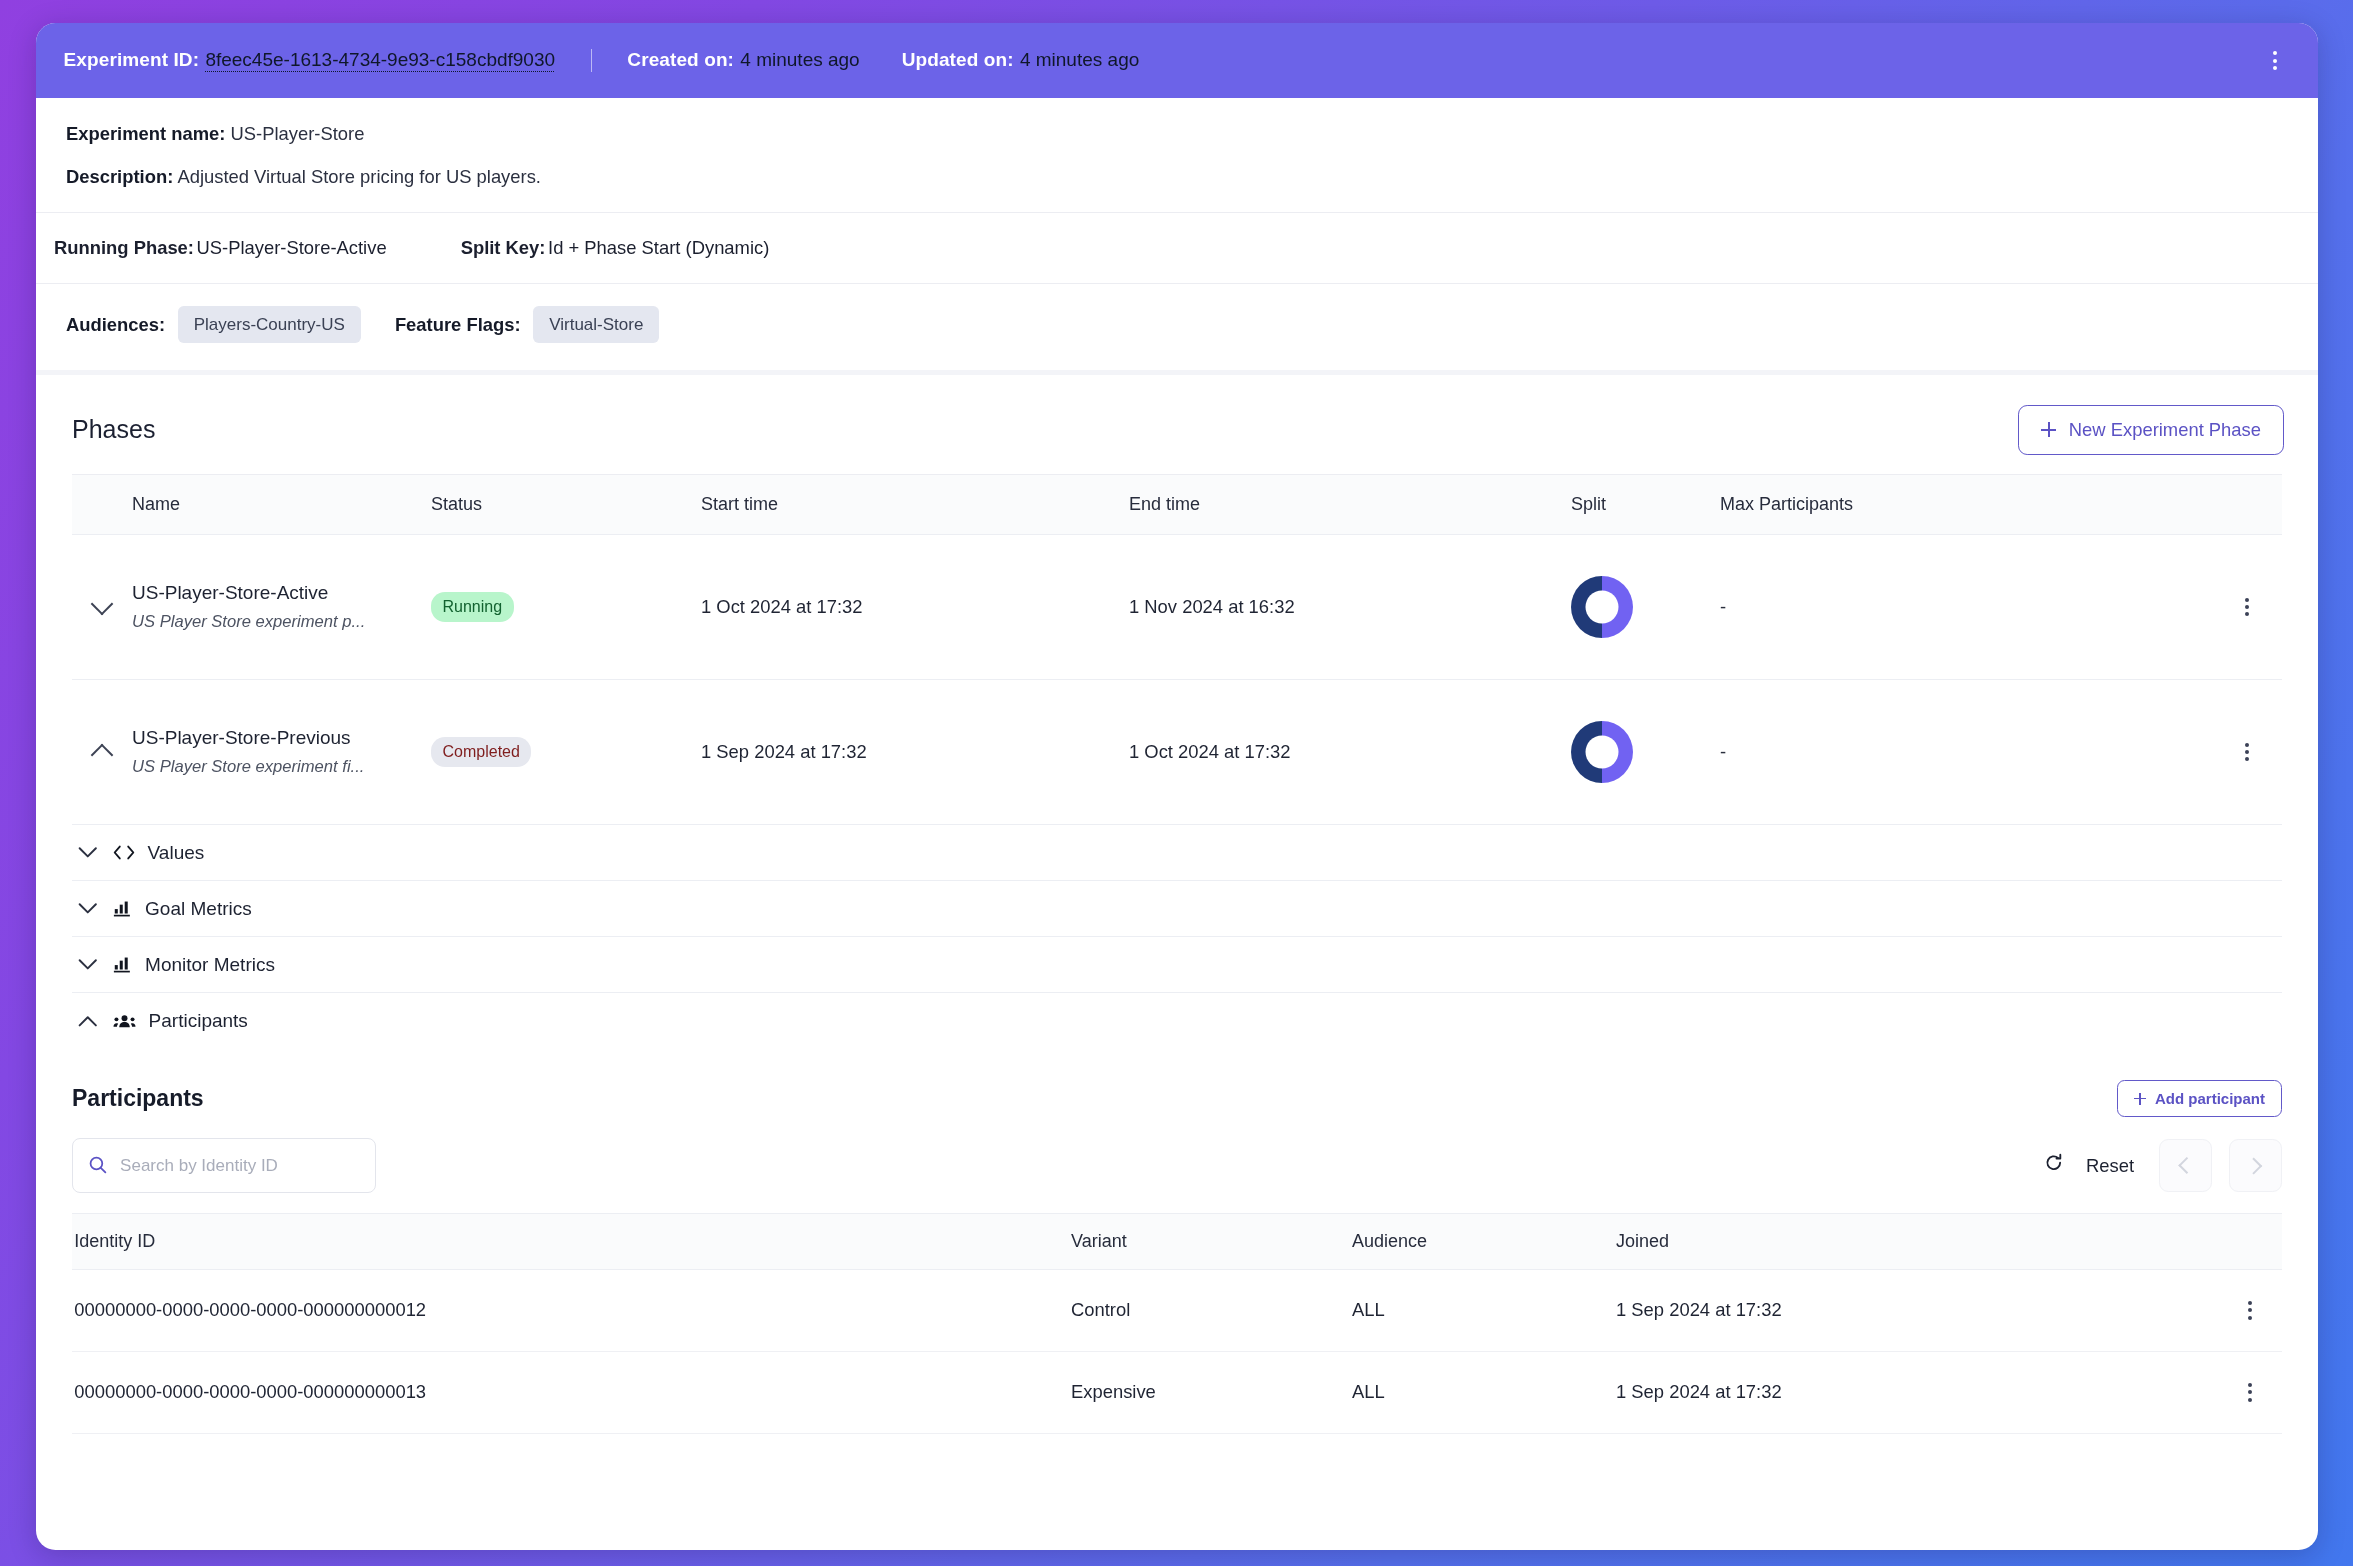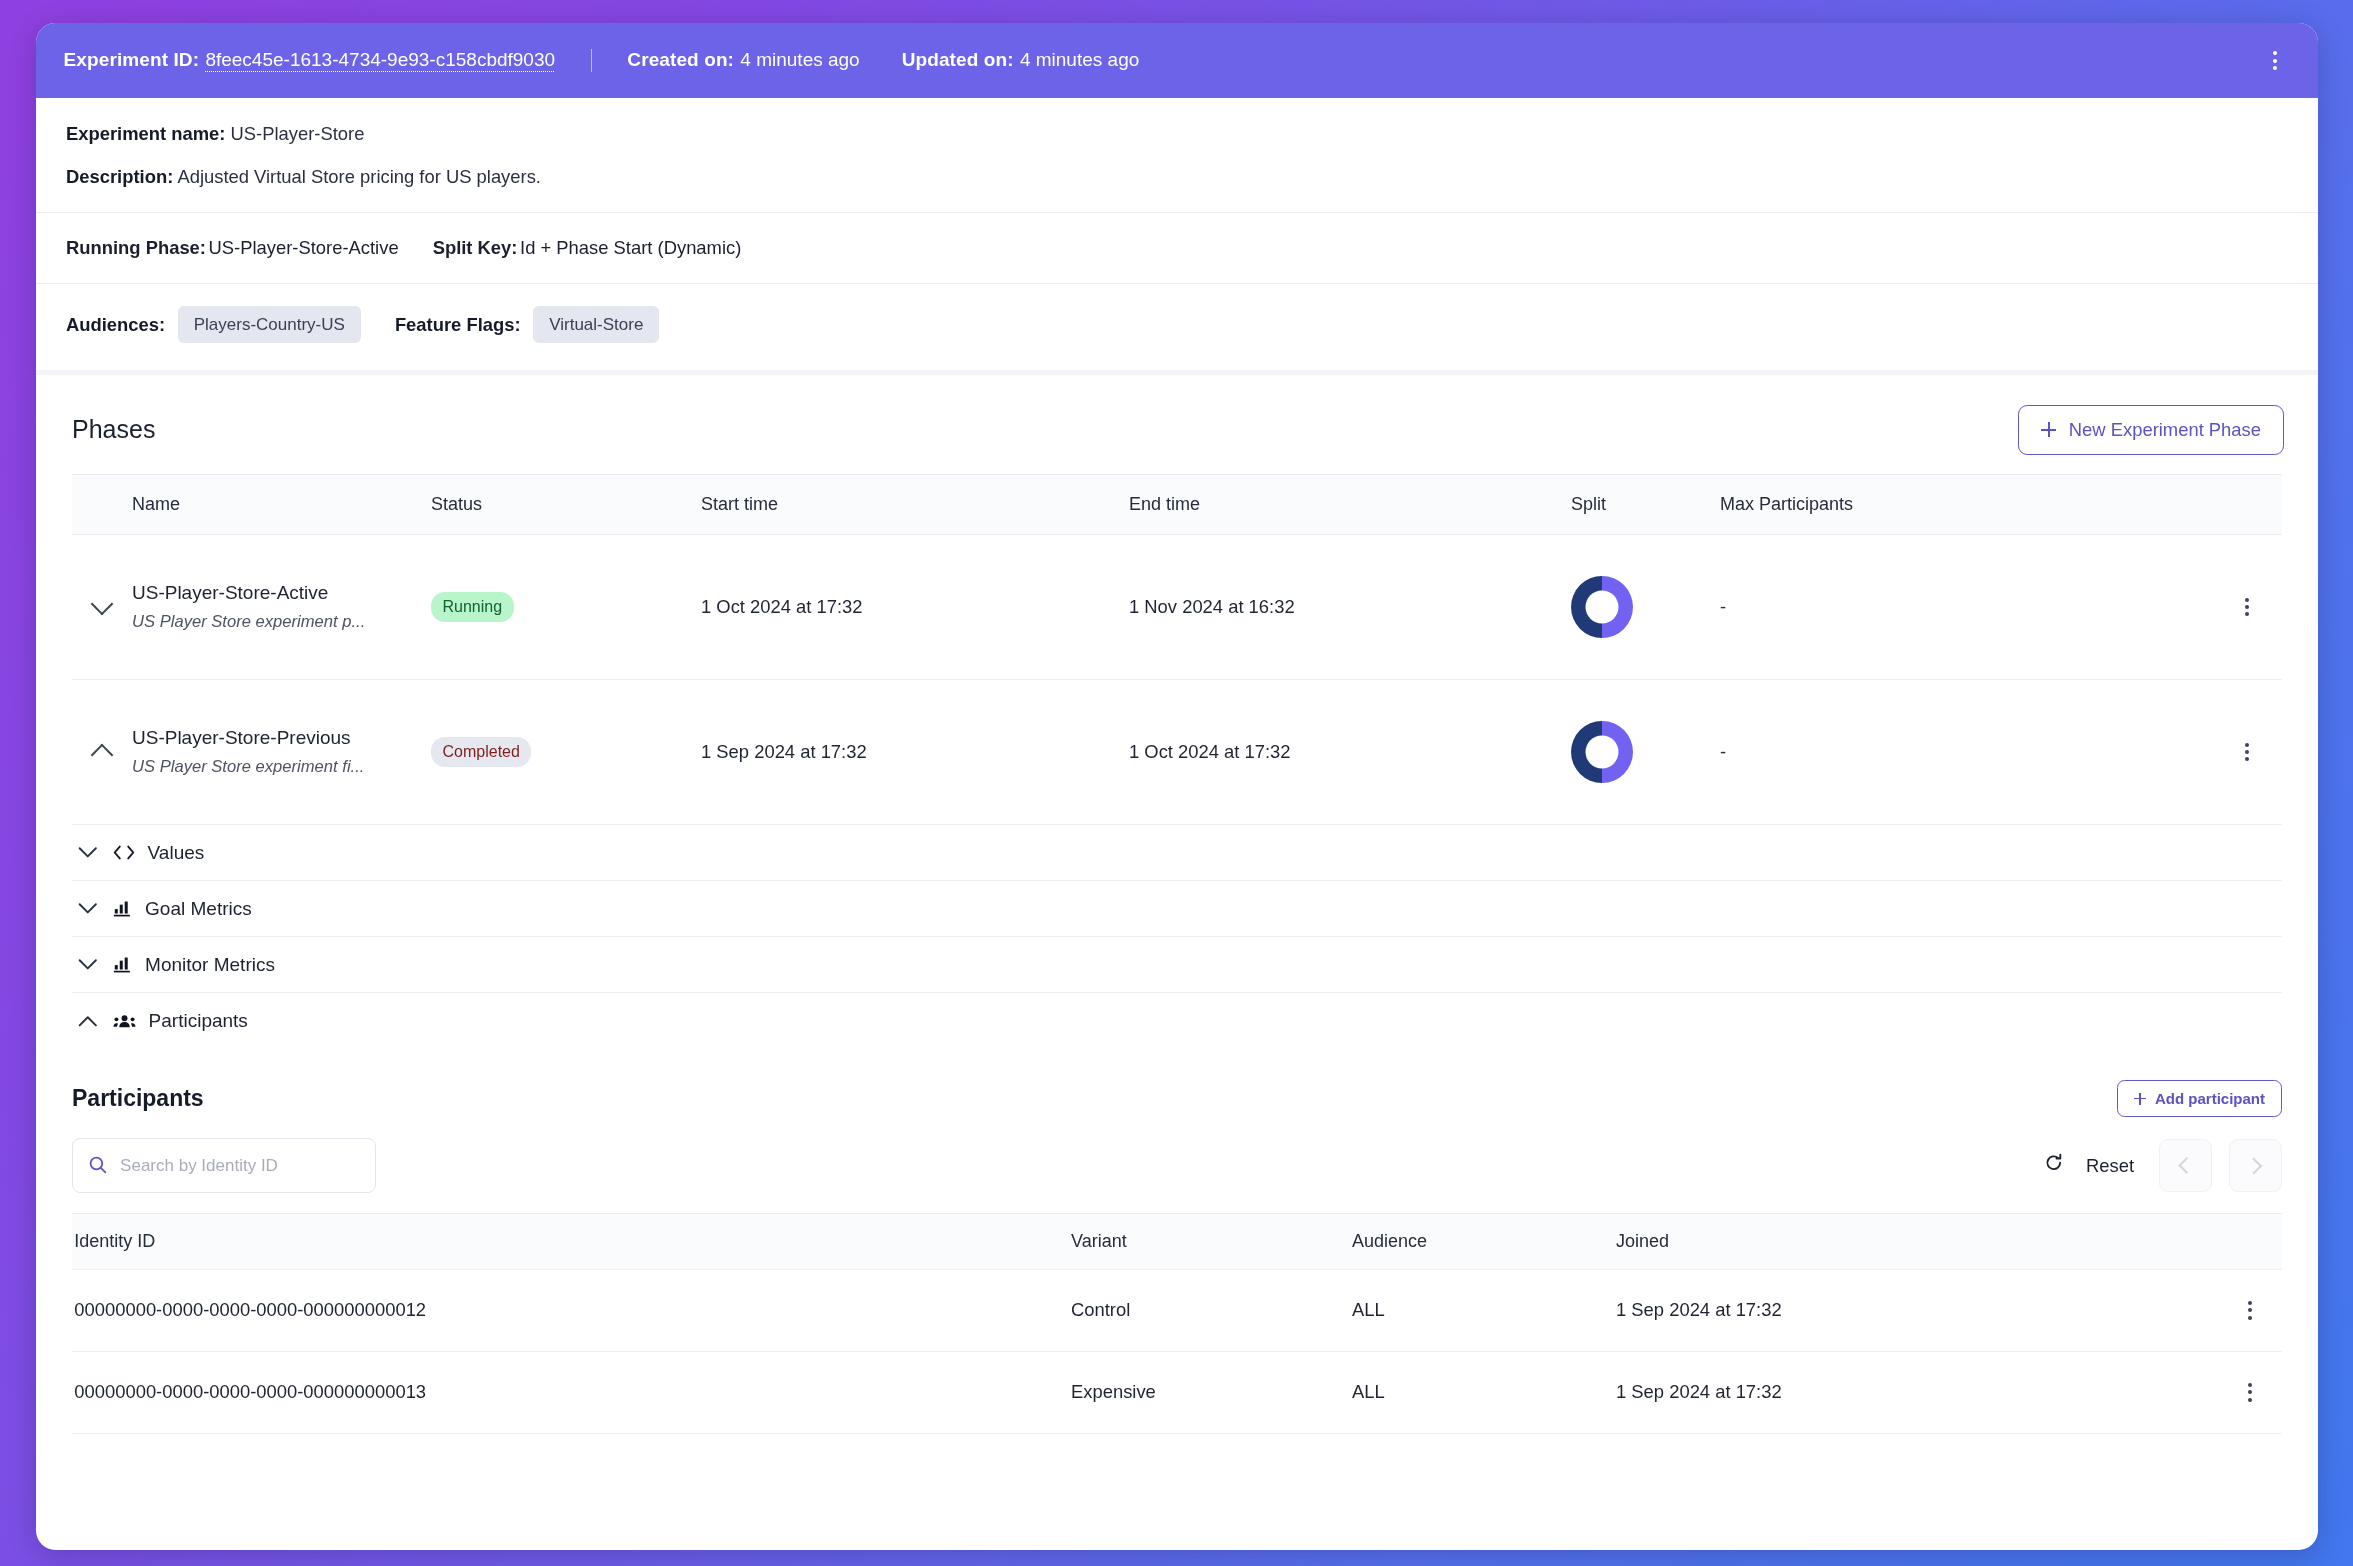--- a/index.html
+++ b/index.html
@@ -43,21 +43,21 @@
   .topbar-left { display: flex; align-items: baseline; gap: 8px; flex: 1; }
   .tb-label {
     font-size: 19px;
     font-weight: 700;
     letter-spacing: 0.1px;
   }
   .tb-value {
     font-size: 19px;
     font-weight: 400;
     margin-left: 6.3px;
-    color: #ffffff;
+    color: #0f172a;
   }
   .tb-value.dotted {
     text-decoration: underline;
     text-decoration-style: dotted;
     text-underline-offset: 4.6px;
     text-decoration-thickness: 1.1px;
   }
   .tb-sep {
     width: 1.1px;
     height: 23px;
@@ -87,21 +87,21 @@
 
   
   .meta-block { padding: 25px 30px 24px 30px; }
   .meta-row { font-size: 18.4px; line-height: 1.2; }
   .meta-row + .meta-row { margin-top: 20.7px; }
   .meta-row b { font-weight: 700; color: #151a28; }
   .meta-row span { font-weight: 400; color: #2b3040; }
 
   .divider { height: 1.1px; background: #ecedf2; width: 100%; }
 
-  .meta-inline { padding: 24px 30px 24px 30px; display: flex; align-items: flex-end; }
+  .meta-inline { padding: 24px 30px 24px 18px; display: flex; align-items: flex-end; gap: 40px; }
   .meta-inline .pair + .pair { margin-left: 34px; }
 
   .chips-row { padding: 22px 30px 26.4px 30px; display: flex; align-items: center; }
   .chips-row .lbl { font-size: 18.4px; font-weight: 700; color: #151a28; }
   .chip {
     display: inline-block;
     background: #e4e7f0;
     color: #3a4154;
     font-size: 17px;
     border-radius: 5.7px;

